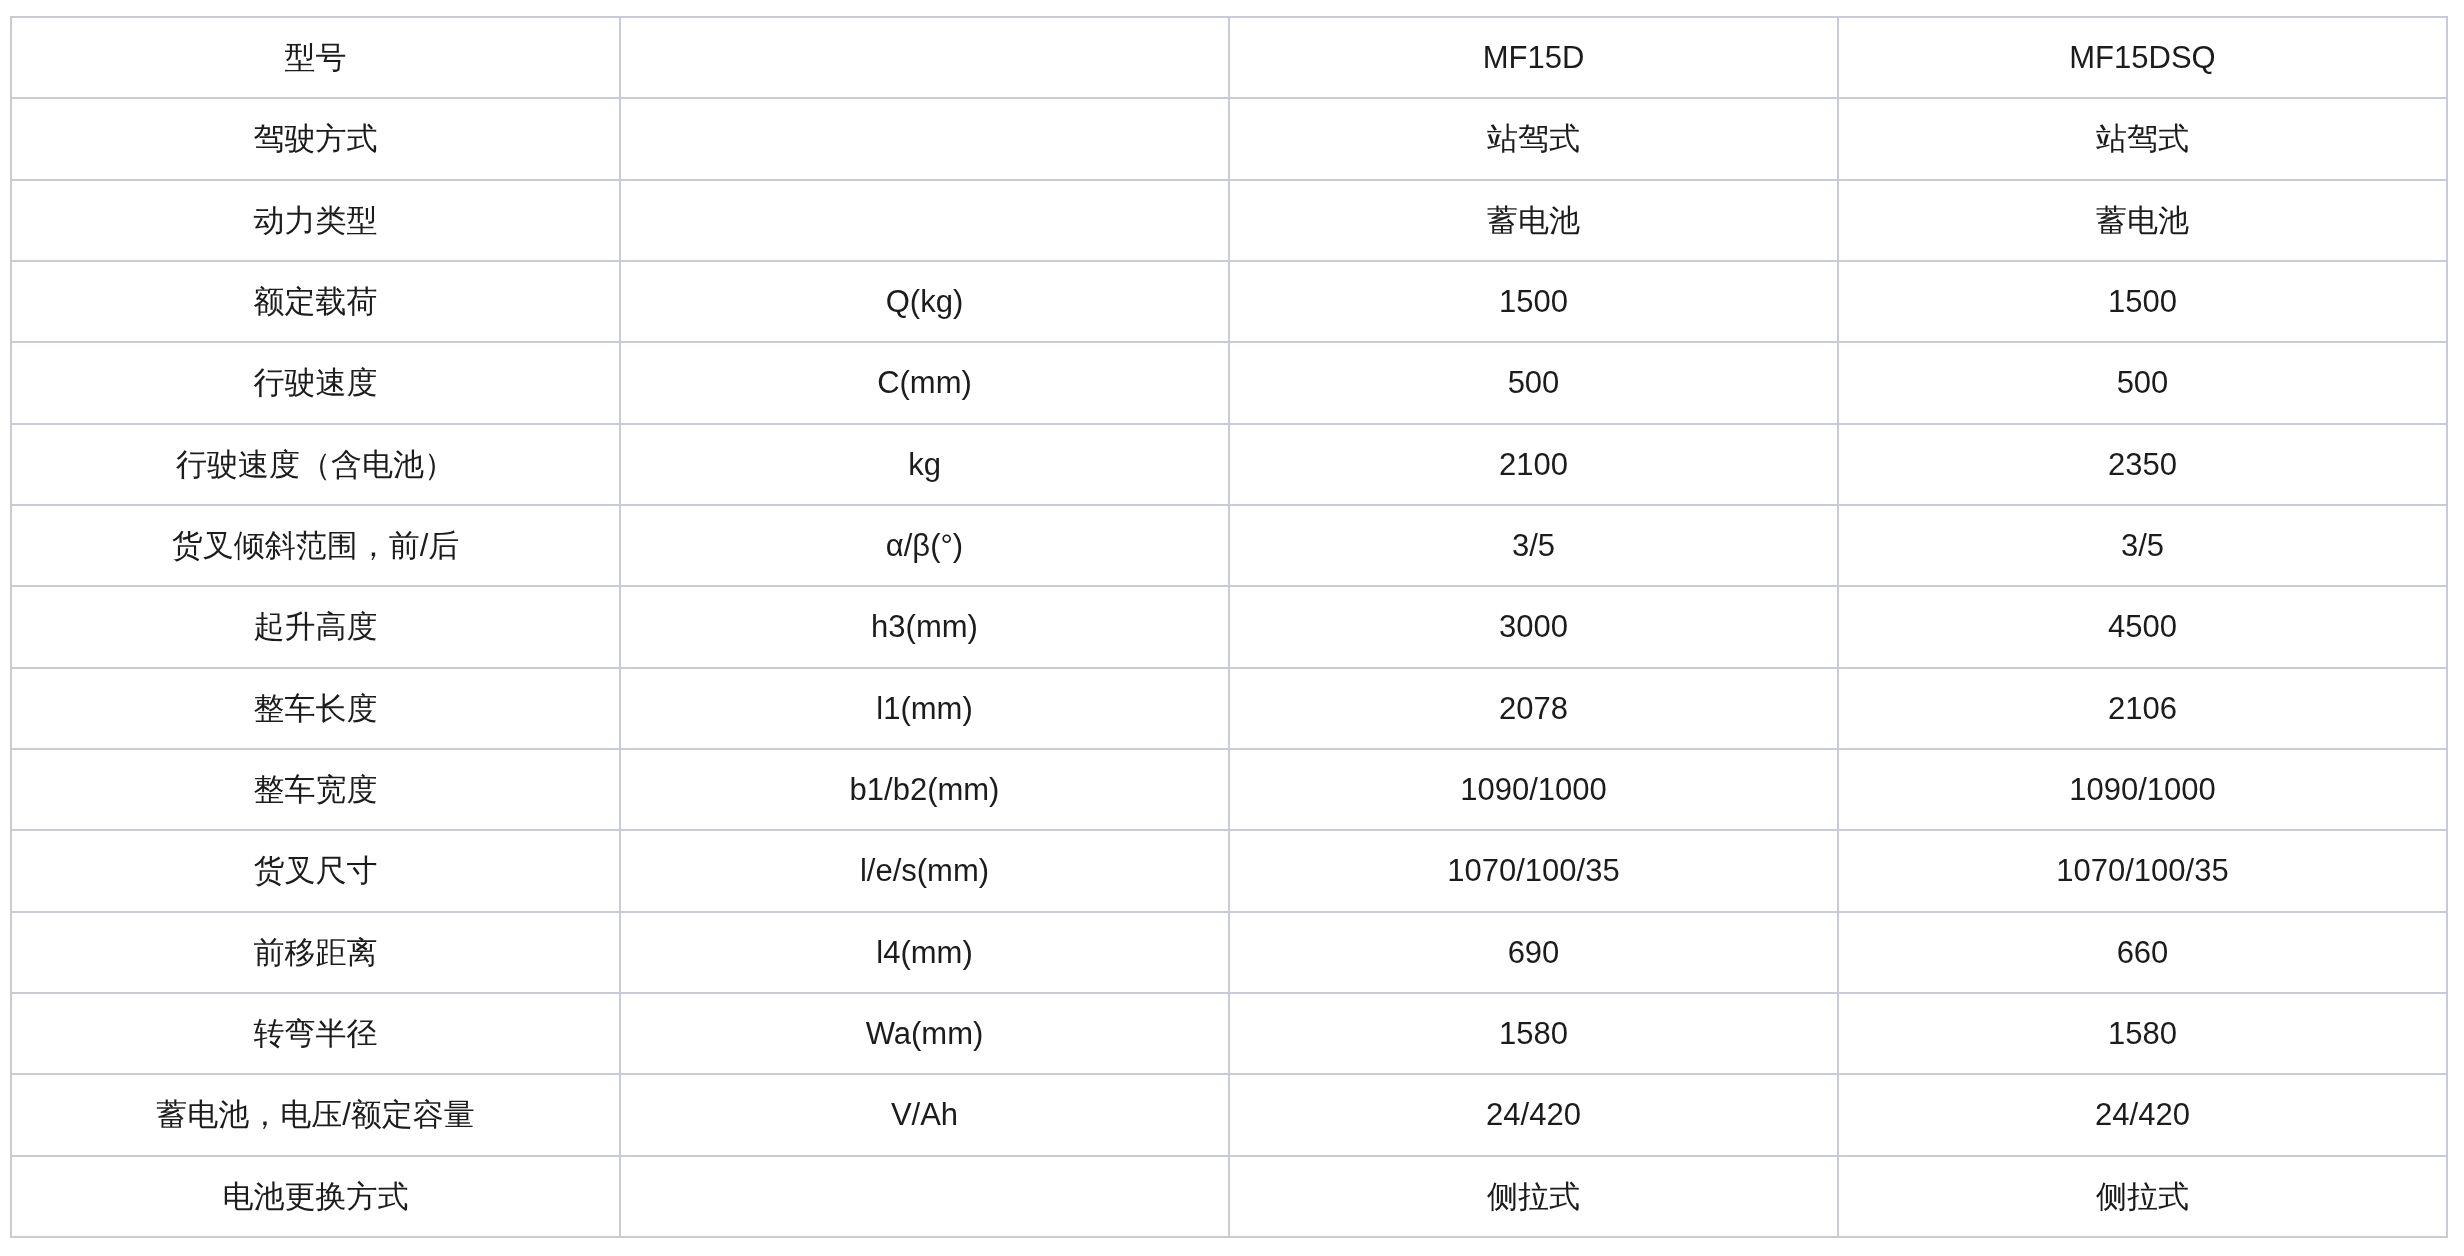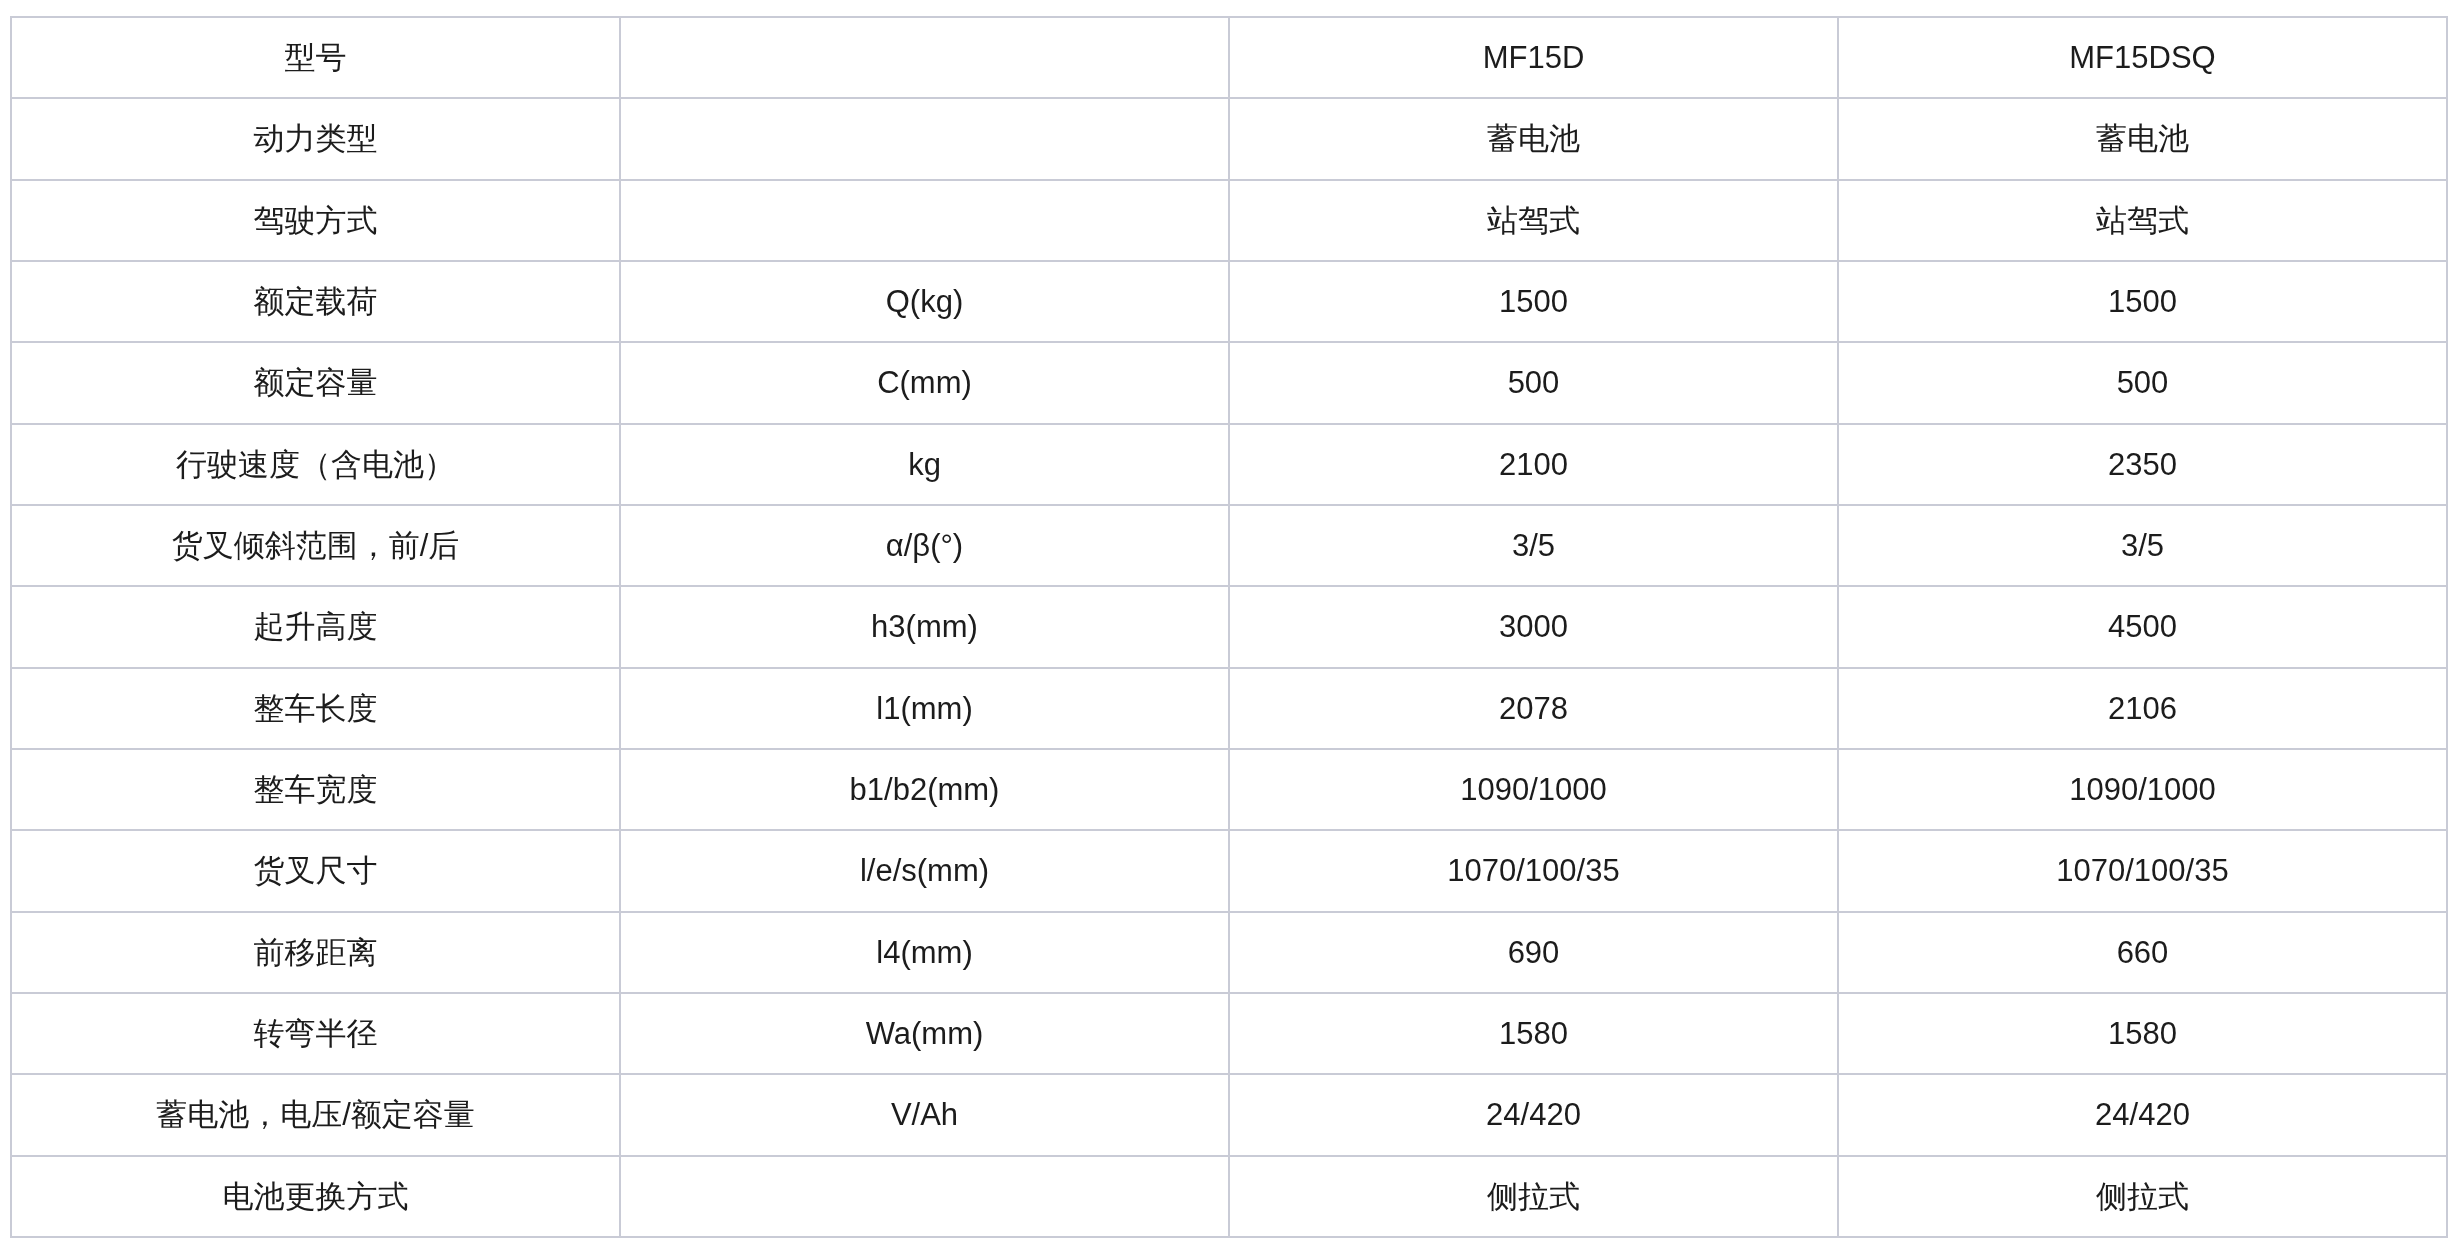--- a/index.html
+++ b/index.html
@@ -43,39 +43,39 @@
 <div class="page">
   <table class="spec-table">
     <tbody id="spec-tbody">
         <tr>
           <td>型号</td>
           <td></td>
           <td>MF15D</td>
           <td>MF15DSQ</td>
         </tr>
         <tr>
+          <td>驾驶方式</td>
+          <td></td>
+          <td>站驾式</td>
+          <td>站驾式</td>
+        </tr>
+        <tr>
           <td>动力类型</td>
           <td></td>
           <td>蓄电池</td>
           <td>蓄电池</td>
-        </tr>
-        <tr>
-          <td>驾驶方式</td>
-          <td></td>
-          <td>站驾式</td>
-          <td>站驾式</td>
         </tr>
         <tr>
           <td>额定载荷</td>
           <td>Q(kg)</td>
           <td>1500</td>
           <td>1500</td>
         </tr>
         <tr>
-          <td>额定容量</td>
+          <td>行驶速度</td>
           <td>C(mm)</td>
           <td>500</td>
           <td>500</td>
         </tr>
         <tr>
           <td>行驶速度（含电池）</td>
           <td>kg</td>
           <td>2100</td>
           <td>2350</td>
         </tr>

